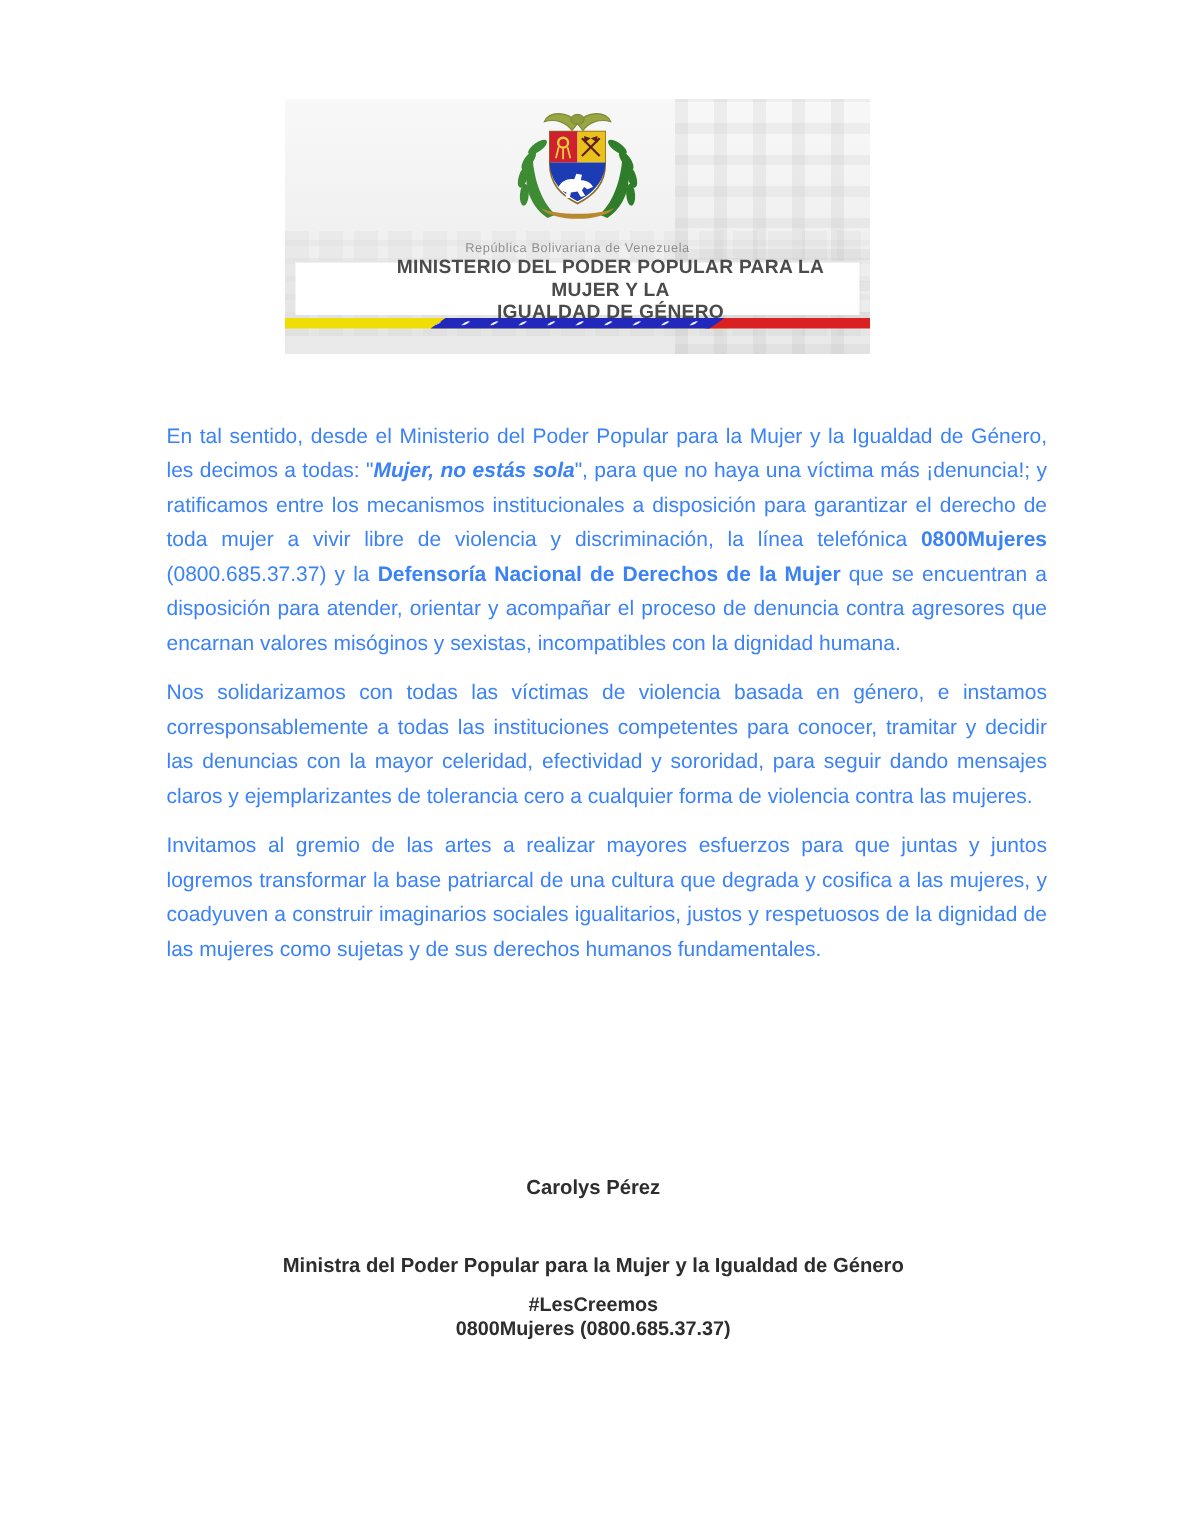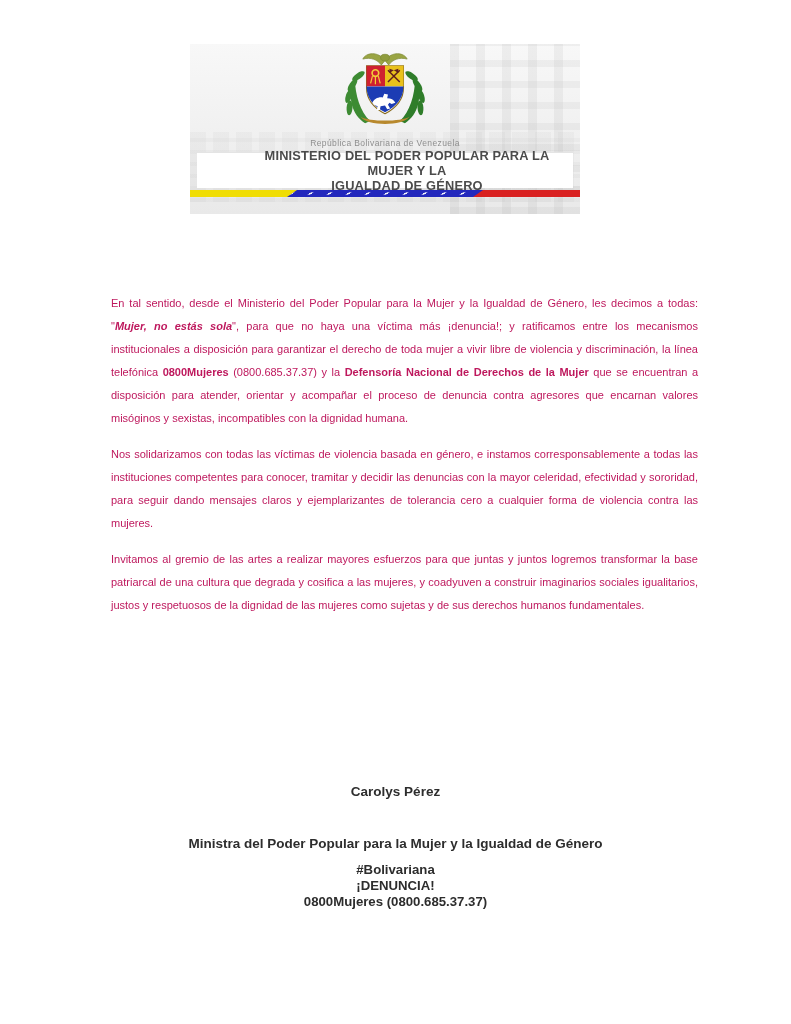--- a/index.html
+++ b/index.html
@@ -5,21 +5,21 @@
   * { margin:0; padding:0; box-sizing:border-box; }
   html,body { background:#ffffff; }
   body { font-family:"Liberation Sans", sans-serif; }
   .page {
     position:relative; width:791px; height:1024px; background:#ffffff;
     overflow:hidden; margin:0 auto;
   }
 
   
   .letterhead {
-    position:absolute; left:190px; top:44px; width:390px; height:170px;
+    position:absolute; left:190px; top:66px; width:390px; height:170px;
     overflow:hidden;
   }
   .hdr-bg {
     position:absolute; inset:0;
     background:linear-gradient(180deg,#f8f8f8 0%,#f0f0f0 55%,#e9e9e9 100%);
   }
   
   .hdr-bg::before {
     content:""; position:absolute; right:0; top:0; width:130px; height:100%;
     background-image:
@@ -56,22 +56,22 @@
   .flag-blue   {
     position:absolute; left:102px; top:0; width:186px; height:7px;
     transform:skewX(-55deg);
     background-image:radial-gradient(circle, rgba(255,255,255,.95) 1px, transparent 1.7px);
     background-size:19px 7px; background-position:9px 50%;
   }
 
   
   .content { position:absolute; left:111px; top:279px; width:587px; }
   .content p {
-    font-size:11px; line-height:23px; color:#be185d;
-    text-align:justify; margin:13px 0 10px 0;
+    font-size:14px; line-height:23px; color:#3b82f6;
+    text-align:justify; margin:0 0 10px 0;
   }
   .content p:last-child { margin-bottom:0; }
   .seg-bold { font-weight:bold; }
   .seg-bold-italic { font-weight:bold; font-style:italic; }
   .p-indent { text-indent:5px; }
 
   
   .signature {
     position:absolute; left:0; top:784px; width:100%;
     text-align:center; font-weight:bold; color:#2d2d2d;
@@ -150,19 +150,18 @@
       <span>En tal sentido, desde el Ministerio del Poder Popular para la Mujer y la Igualdad de Género, les decimos a todas: "</span><span class="seg-bold-italic">Mujer, no estás sola</span><span>", para que no haya una víctima más ¡denuncia!; y ratificamos entre los mecanismos institucionales a disposición para garantizar el derecho de toda mujer a vivir libre de violencia y discriminación, la línea telefónica </span><span class="seg-bold">0800Mujeres</span><span> (0800.685.37.37) y la </span><span class="seg-bold">Defensoría Nacional de Derechos de la Mujer</span><span> que se encuentran a disposición para atender, orientar y acompañar el proceso de denuncia contra agresores que encarnan valores misóginos y sexistas, incompatibles con la dignidad humana.</span>
     </p>
     <p>Nos solidarizamos con todas las víctimas de violencia basada en género, e instamos corresponsablemente a todas las instituciones competentes para conocer, tramitar y decidir las denuncias con la mayor celeridad, efectividad y sororidad, para seguir dando mensajes claros y ejemplarizantes de tolerancia cero a cualquier forma de violencia contra las mujeres.</p>
     <p>Invitamos al gremio de las artes a realizar mayores esfuerzos para que juntas y juntos logremos transformar la base patriarcal de una cultura que degrada y cosifica a las mujeres, y coadyuven a construir imaginarios sociales igualitarios, justos y respetuosos de la dignidad de las mujeres como sujetas y de sus derechos humanos fundamentales.</p>
   </div>
 
   <div class="signature">
     <div class="sig-name">Carolys Pérez</div>
     <div class="sig-title">Ministra del Poder Popular para la Mujer y la Igualdad de Género</div>
     <div class="sig-slogans">
-      <div>#Bolivariana</div>
-      <div>¡DENUNCIA!</div>
+      <div>#LesCreemos</div>
       <div>0800Mujeres (0800.685.37.37)</div>
     </div>
   </div>
 
 </div>
 
 </body></html>

